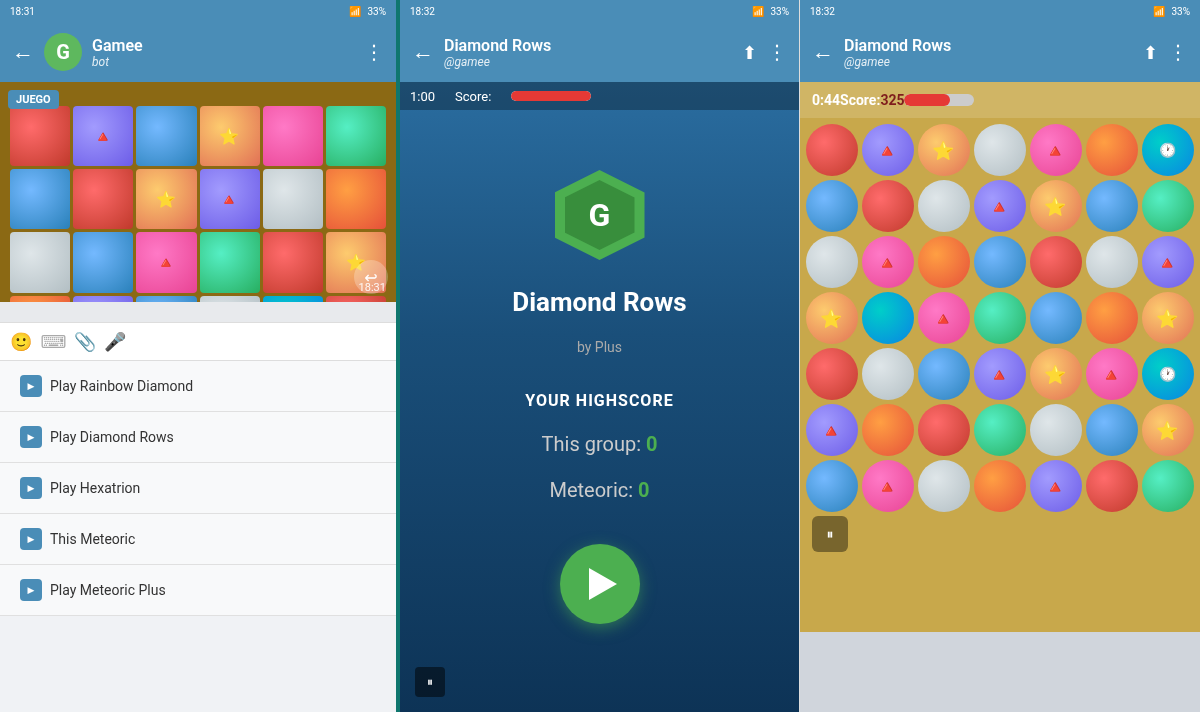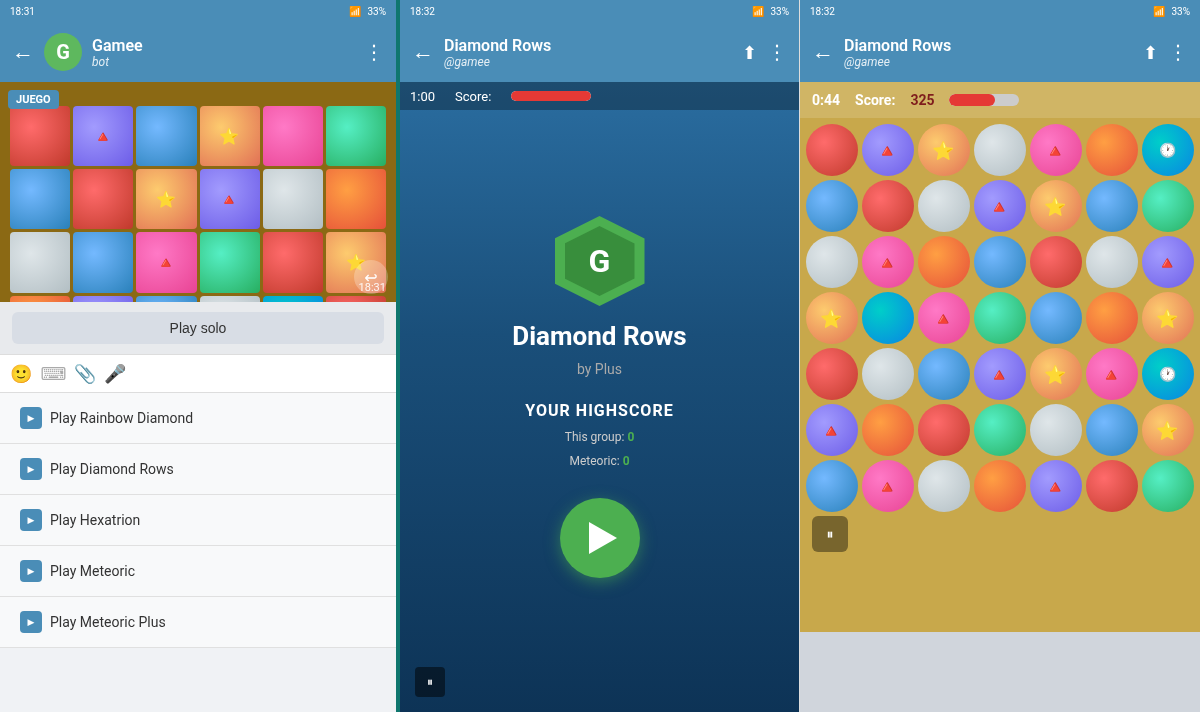--- a/index.html
+++ b/index.html
@@ -177,21 +177,21 @@
     .panel2 .header {
       background: #4a8db7;
     }
     .game-splash {
       flex: 1;
       background: linear-gradient(180deg, #2a6da0 0%, #1a4f7a 40%, #0d3356 100%);
       display: flex;
       flex-direction: column;
       align-items: center;
       justify-content: center;
-      gap: 10px;
+      gap: 22px;
       padding: 20px;
       position: relative;
     }
     .gamee-hex {
       width: 90px; height: 90px;
       background: #4caf50;
       clip-path: polygon(50% 0%, 100% 25%, 100% 75%, 50% 100%, 0% 75%, 0% 25%);
       display: flex; align-items: center; justify-content: center;
       margin-bottom: 5px;
     }
@@ -208,21 +208,21 @@
       font-size: 26px; font-weight: bold; color: white; text-align: center;
     }
     .splash-by {
       font-size: 14px; color: #aaa; text-align: center;
     }
     .splash-highscore-label {
       font-size: 16px; font-weight: bold; color: white; margin-top: 14px;
       text-align: center; letter-spacing: 1px;
     }
     .splash-score-row {
-      font-size: 12px; color: #ccc; text-align: right;
+      font-size: 20px; color: #ccc; text-align: right;
     }
     .splash-score-val { color: #4caf50; font-weight: bold; }
 
     .play-big-btn {
       width: 80px; height: 80px;
       border-radius: 50%;
       background: #4caf50;
       border: none;
       display: flex; align-items: center; justify-content: center;
       cursor: pointer;
@@ -285,21 +285,20 @@
       flex: 1;
       background: #c8a84b;
       position: relative;
       overflow: hidden;
     }
     .active-timer-bar {
       height: 36px;
       background: rgba(255,255,255,0.15);
       display: flex; align-items: center;
       padding: 16px 12px;
-      gap: 15px;
       font-size: 14px; color: white; font-weight: bold;
     }
     .health-bar {
       width: 70px; height: 12px;
       background: #ccc;
       border-radius: 6px;
       overflow: hidden;
     }
     .health-fill {
       height: 100%;
@@ -406,21 +405,20 @@
       <div class="gem gem-gray"></div>
       <div class="gem gem-cyan"></div>
       <div class="gem gem-red"></div>
     </div>
     <div class="juego-badge">JUEGO</div>
     <div class="time-overlay">18:31</div>
     <div class="share-fab">↩</div>
   </div>
 
   <div class="play-buttons">
-    <button class="play-btn">Play solo</button>
   </div>
 
   <div class="chat-input-row">
     <span class="chat-input-icon">🙂</span>
     <span class="chat-input-icon">⌨</span>
     <span class="chat-input-icon">📎</span>
     <span class="chat-input-icon">🎤</span>
   </div>
 
   <div class="game-list">
@@ -431,21 +429,21 @@
     <div class="game-list-item">
       <div class="play-icon-btn">▶</div>
       <span>Play Diamond Rows</span>
     </div>
     <div class="game-list-item">
       <div class="play-icon-btn">▶</div>
       <span>Play Hexatrion</span>
     </div>
     <div class="game-list-item">
       <div class="play-icon-btn">▶</div>
-      <span>Play Meteoric</span>
+      <span>This Meteoric</span>
     </div>
     <div class="game-list-item">
       <div class="play-icon-btn">▶</div>
       <span>Play Meteoric Plus</span>
     </div>
   </div>
 </div>
 
 <div class="panel2">
   <div class="status-bar">

